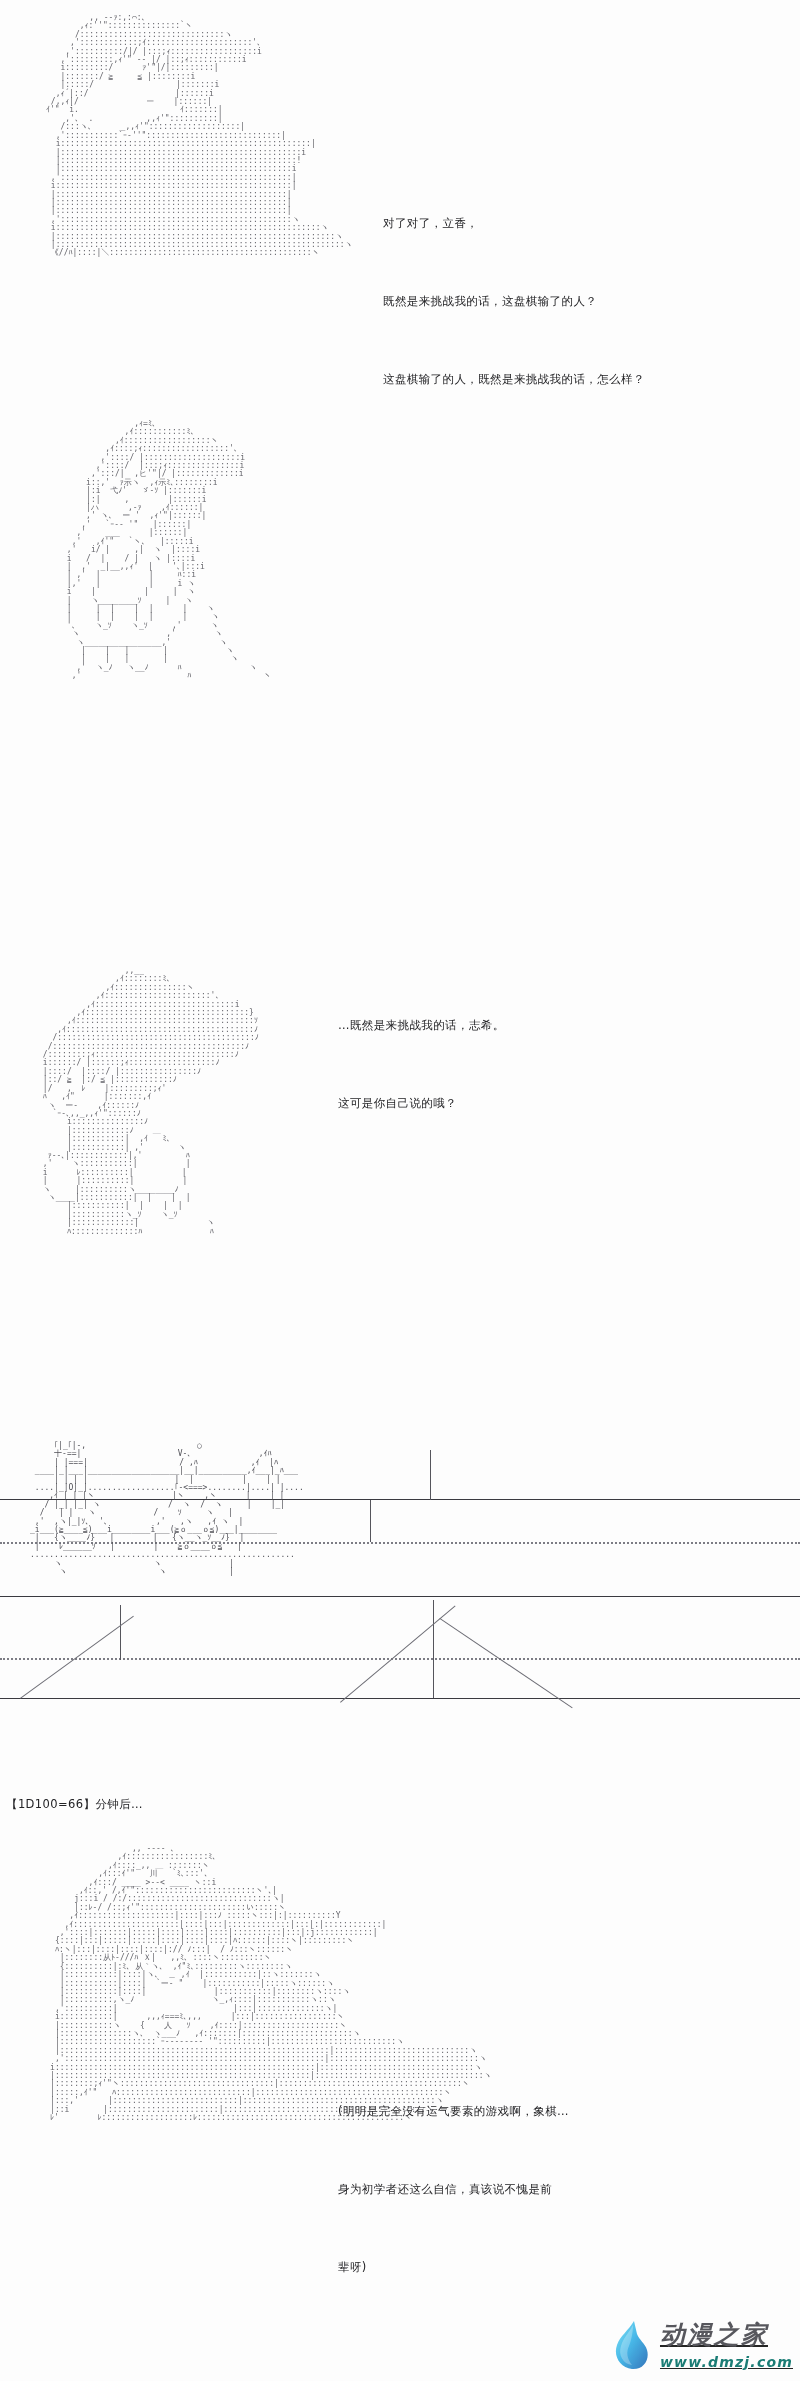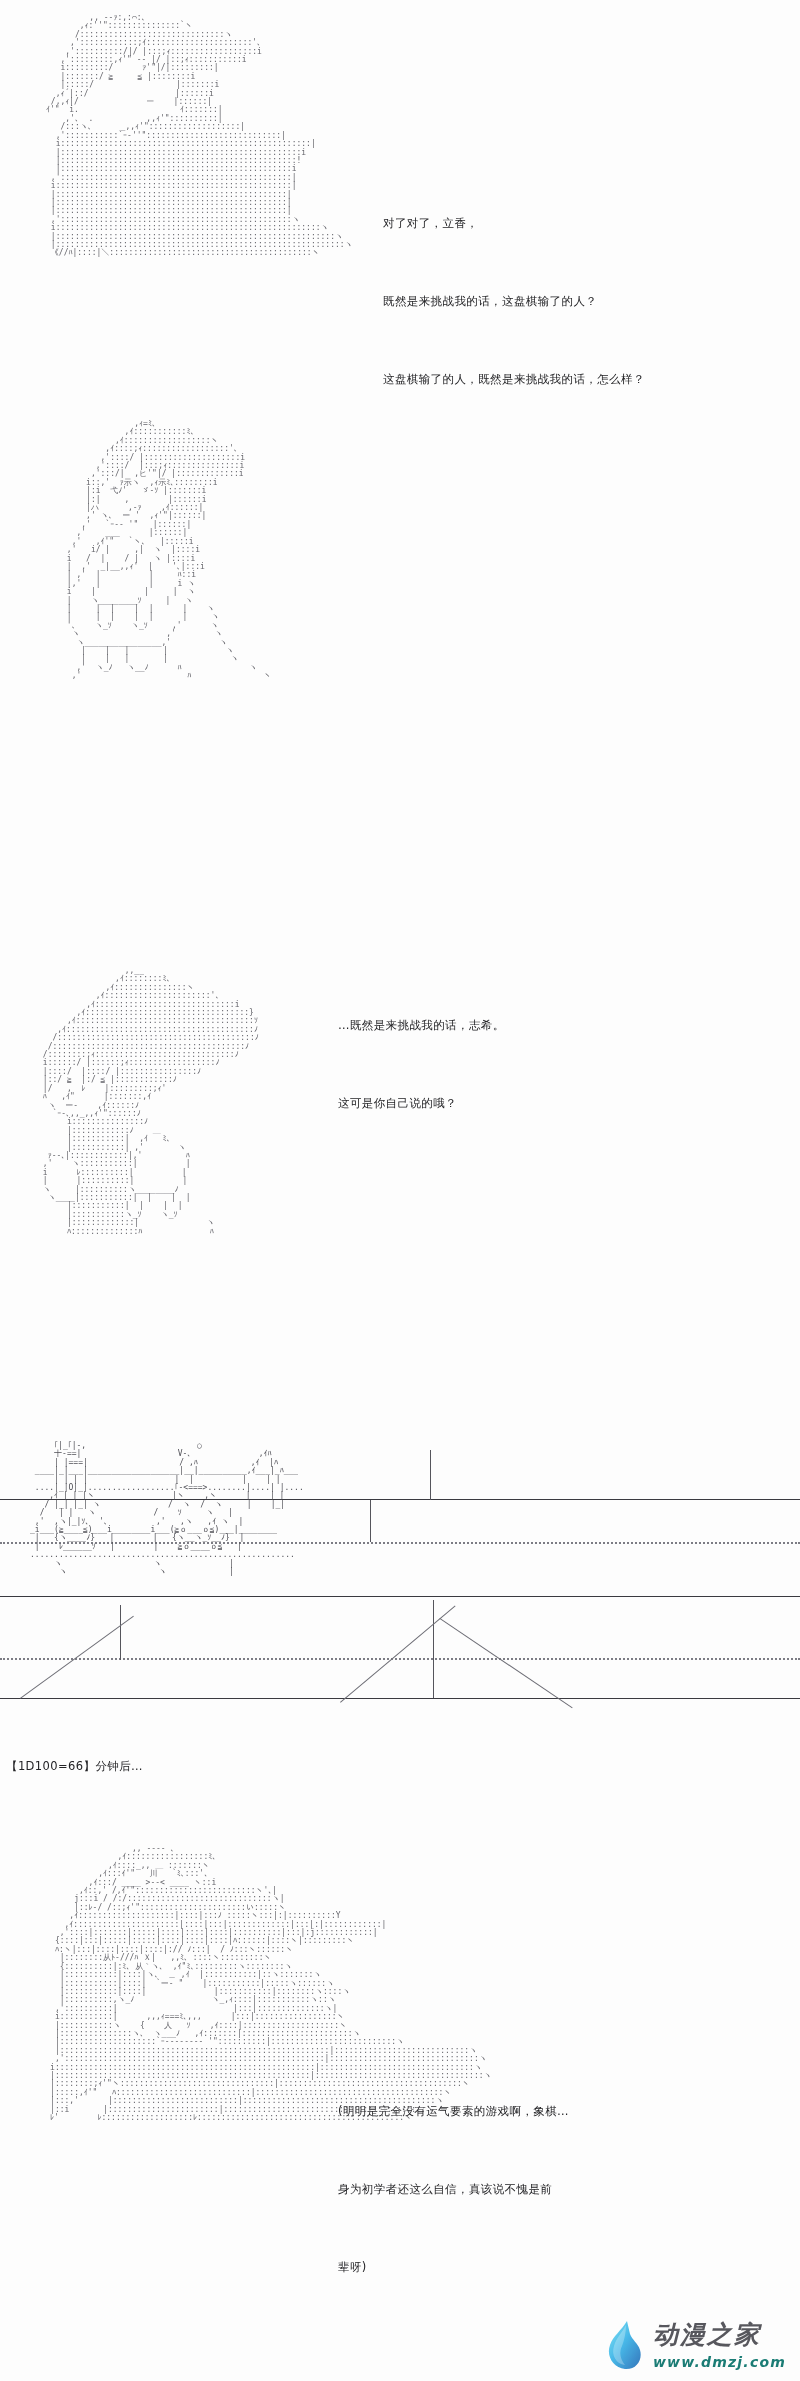--- a/index.html
+++ b/index.html
@@ -87,26 +87,27 @@
   .scene .diag {
     position: absolute;
     height: 1px;
     background: #6d6d75;
     transform-origin: 0 0;
   }
 
   
   .watermark {
     position: absolute;
-    right: 14px;
+    right: 7px;
     bottom: 10px;
     display: flex;
     align-items: center;
     gap: 8px;
     opacity: 0.95;
+    text-decoration: underline;
   }
   .wm-logo { width: 42px; height: 52px; flex: none; }
   .wm-text { display: flex; flex-direction: column; line-height: 1; }
   .wm-title {
     font-family: "DejaVu Sans", "Liberation Sans", sans-serif;
     font-size: 25px;
     font-weight: bold;
     font-style: italic;
     color: #4f4f55;
     letter-spacing: 2px;
@@ -273,21 +274,21 @@
   /   | |   ヽ            /    ｿ     ヽ   |
  ,'  ,ヽ|_|ｿ､  '､          ,'   ,ヽ   ,ｲ ヽ  |
 _i___(≧____≦)___i________i___(≧ｏ___ｏ≦)___|________
  |   {ヽ____ﾉ}   |        |   {ヽ__ヽ_ｿ__ﾉ}  |
  |    ﾚ______ｿ   |        |    ≧ｏ____ｏ≦   |
 .......................................................
      ヽ                   ヽ              |
       ヽ                   ヽ             |</div>
 </div>
 
-<div class="narration" style="left:6px; top:1759px;">
+<div class="narration" style="left:6px; top:1797px;">
   <span>【1D100=66】分钟后…</span>
 </div>
 
 <div class="panel" style="top:1845px;height:520px;">
 
   <div class="aa aa-fig" style="left:26px; top:0px; font-size:8px; line-height:8.4px;">                      ,, -‐‐- ､
                    ,ｲ:::::::::::::::::ﾐ､
                  ,ｲ::::_,, ＿ :::::::ヽ
                ,ｲ:::ｲ'"   川   `ﾐ､:::'､
              ,ｲ:::/ ____ &gt;‐‐&lt; ____ ヽ::i

